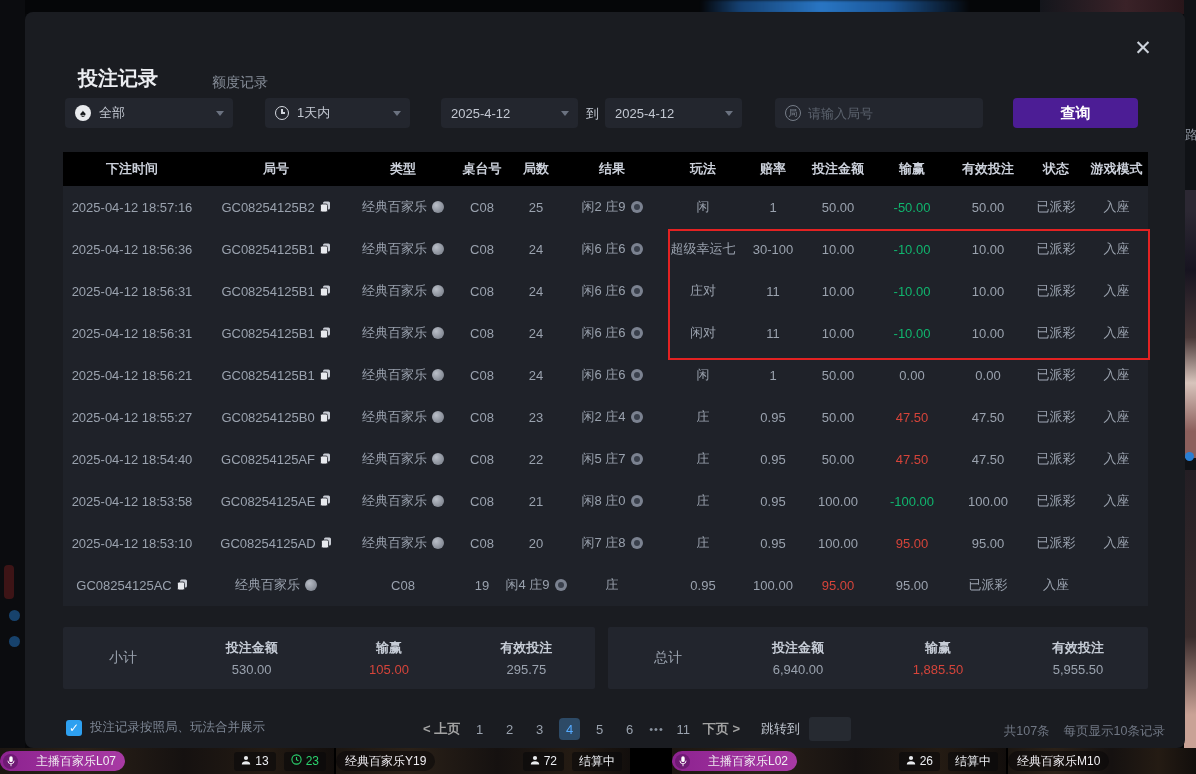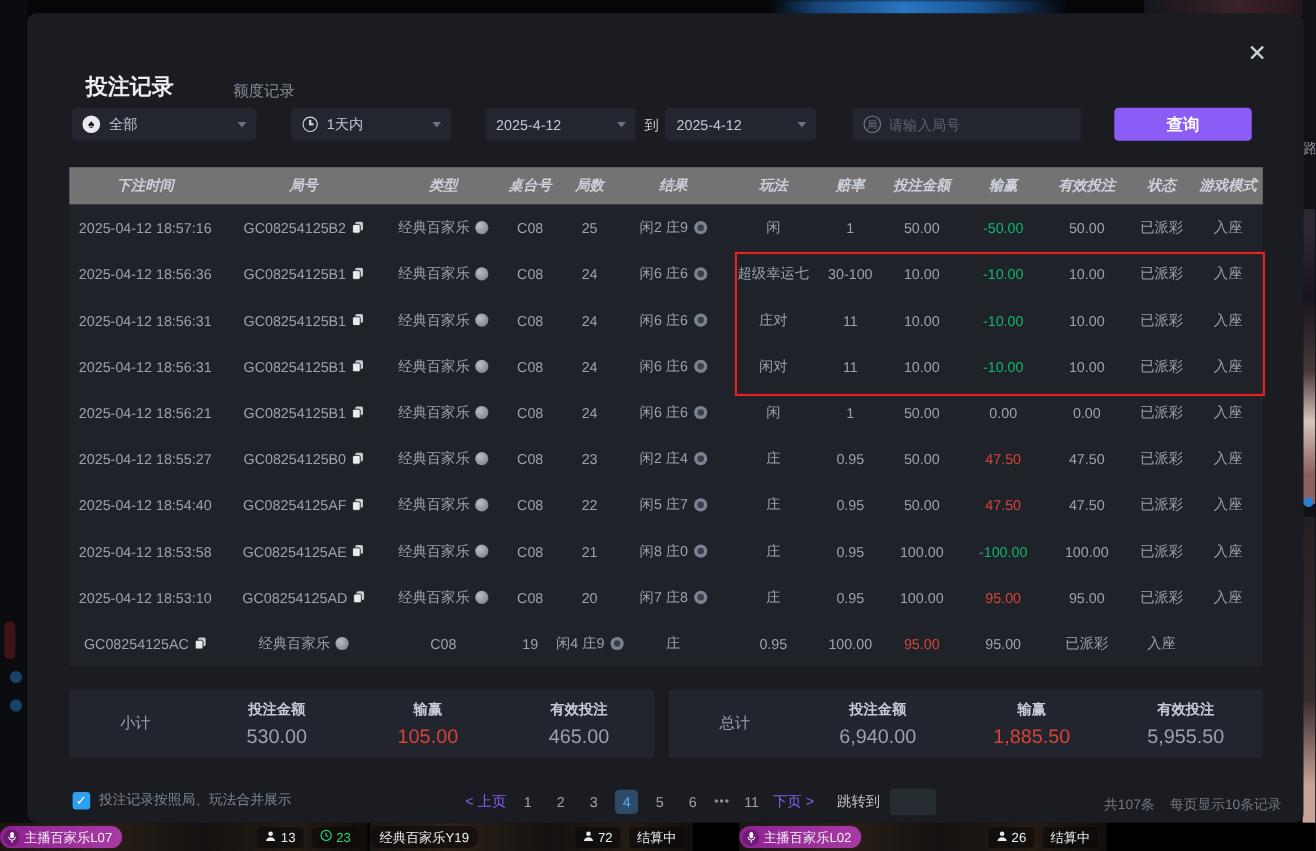--- a/index.html
+++ b/index.html
@@ -25,21 +25,21 @@
   .bg-right .thumb1 { position:absolute; left:0; top:190px; width:12px; height:268px;
     background:linear-gradient(180deg,#2c2833 8%,#171420 30%,#4a3838 55%,#d8c4bc 72%,#8c5f5c 90%); }
   .bg-right .chip { position:absolute; left:1px; top:452px; width:9px; height:9px; border-radius:50%; background:#2a7fd4; }
   .bg-right .thumb2 { position:absolute; left:0; top:470px; width:12px; height:278px;
     background:linear-gradient(180deg,#241e24,#3a2c2c 60%,#c9a296 88%); }
   
   .streams { position:absolute; left:0; top:748px; width:1196px; height:26px; background:#000; }
   .stream { position:absolute; top:0; height:26px; display:flex; align-items:center; justify-content:space-between;
     padding:0 8px 0 0; overflow:hidden;
     background:linear-gradient(90deg,#1c1611,#2b2118 25%,#151110 55%,#241b13 80%,#120e0c); }
-  .s-name { display:flex; align-items:center; gap:4px; color:#f0eef2; font-size:12px; line-height:20px;
+  .s-name { display:flex; align-items:center; gap:18px; color:#f0eef2; font-size:12px; line-height:20px;
     background:rgba(10,8,10,.55); padding:0 9px; height:20px; border-radius:10px; white-space:nowrap; }
   .s-name.host { background:linear-gradient(90deg,#8d2390,#a83aa4); padding-left:3px; }
   .mic-badge { width:15px; height:15px; border-radius:50%; background:#6f1a74; display:flex; align-items:center; justify-content:center; }
   .s-cluster { display:flex; align-items:center; gap:8px; }
   .s-pill { display:flex; align-items:center; gap:4px; height:19px; padding:0 7px; border-radius:3px;
     background:rgba(8,8,10,.6); color:#eceef2; font-size:12px; white-space:nowrap; }
   .s-pill.timer { color:#2bd36e; }
   
   .modal { position:absolute; left:25px; top:12px; width:1160px; height:736px;
     background:#1a1c21; border-radius:8px; }
@@ -64,55 +64,55 @@
   .chip-icon { width:16px; height:16px; border-radius:50%; background:#e9ebee; color:#14161a;
     font-size:11px; line-height:16px; text-align:center; }
   .clock-icon { width:14px; height:14px; border-radius:50%; border:1.5px solid #d3d7de; position:relative; }
   .clock-icon::before { content:""; position:absolute; left:5px; top:2px; width:1.5px; height:4px; background:#d3d7de; }
   .clock-icon::after { content:""; position:absolute; left:5px; top:5px; width:4px; height:1.5px; background:#d3d7de; }
   .round-field { left:750px; width:208px; gap:7px; padding-right:10px; }
   .round-field input { background:transparent; border:none; outline:none; color:#c3c8d2; font-size:13px; width:150px; }
   .round-field input::placeholder { color:#5c636e; }
   .ju-icon { width:16px; height:16px; border-radius:50%; border:1px solid #767d88; color:#767d88;
     font-size:9px; line-height:15px; text-align:center; flex:none; }
-  .query-btn { position:absolute; left:988px; top:86px; width:125px; height:30px; background:#8b5cf6;
+  .query-btn { position:absolute; left:988px; top:86px; width:125px; height:30px; background:#4c1d95;
     border:none; border-radius:4px; color:#fff; font-size:15px; font-weight:bold; cursor:pointer;
     font-family:inherit; }
   
   .btable { position:absolute; left:38px; top:140px; width:1085px; }
   .thead, .trow { display:grid; grid-template-columns:138px 150px 104px 54px 54px 98px 84px 56px 74px 74px 78px 58px 1fr; }
-  .thead { height:34px; background:#737373;font-style:italic; }
+  .thead { height:34px; background:#000000; }
   .thead .hc { display:flex; align-items:center; justify-content:center; color:#ccd1db; font-size:13px; font-weight:bold; }
   .tbody { background:#1f2229; }
   .trow { height:42px; }
   .c { display:flex; align-items:center; justify-content:center; gap:5px; color:#9aa2ae; font-size:13px; white-space:nowrap; }
   .wl-green { color:#10b56e; }
   .wl-red { color:#d5443a; }
   .wl-plain { color:#9aa2ae; }
   .type-dot { width:12px; height:12px; border-radius:50%; background:radial-gradient(circle at 35% 35%, #b9bec7, #6f7580); flex:none; }
   .info-dot { width:12px; height:12px; border-radius:50%; background:#7b8290; position:relative; flex:none; }
   .info-dot::after { content:""; position:absolute; left:3px; top:3px; width:6px; height:6px; border-radius:50%; background:#3a404c; }
   .annotation-box { position:absolute; left:643px; top:217px; width:482px; height:131px;
     border:2px solid #e32222; pointer-events:none; }
   
   .sum-panel { position:absolute; top:615px; height:62px; background:#22252d; display:flex; align-items:center; border-radius:2px; }
   .sum-subtotal { left:38px; width:532px; }
   .sum-total { left:583px; width:540px; }
   .sum-label { width:120px; text-align:center; color:#9aa2ae; font-size:14px; }
   .sum-group { flex:1; text-align:center; }
   .sum-group .k { color:#c6ccd6; font-size:13px; font-weight:bold; }
-  .sum-group .v { color:#9aa2ae; font-size:18px; margin-top:5px; }
+  .sum-group .v { color:#9aa2ae; font-size:13px; margin-top:5px; }
   .sum-group .v.red { color:#d5443a; }
   
   .merge-box { position:absolute; left:41px; top:707px; display:flex; align-items:center; gap:8px; }
   .checkbox { width:16px; height:16px; border-radius:3px; background:#2ea0f0; color:#fff; font-size:12px;
     display:flex; align-items:center; justify-content:center; cursor:pointer; }
   .merge-label { color:#7e8795; font-size:12.5px; }
   .pagination { position:absolute; left:398px; top:705px; display:flex; align-items:center; gap:9px; }
-  .pg-link { color:#8b5cf6; font-size:13px; cursor:pointer; white-space:nowrap; }
+  .pg-link { color:#a3a3a3; font-size:13px; cursor:pointer; white-space:nowrap;font-weight:bold; }
   .page { min-width:21px; height:22px; display:flex; align-items:center; justify-content:center;
     color:#9aa2ae; font-size:13px; cursor:pointer; border-radius:4px; padding:0 2px; }
   .page.active { background:#2d4a66; color:#55aaff; }
   .pg-ellipsis { color:#8a93a0; font-size:11px; letter-spacing:1px; }
   .jump-label { color:#c0c6d0; font-size:13px; margin-left:12px;text-align:right; }
   .jump-input { width:42px; height:24px; background:#262a31; border:none; border-radius:3px; outline:none;
     color:#c3c8d2; font-size:13px; text-align:center; }
   .records-info { position:absolute; right:20px; top:711px; color:#707784; font-size:12.5px; display:flex; gap:14px; }
 </style>
 </head>
@@ -192,20 +192,26 @@
       <span class="s-cluster">
         <span class="s-pill">
           <span><svg width="10" height="10" viewBox="0 0 10 10">
               <circle cx="5" cy="3" r="2.1" fill="#e9ebee"></circle>
               <path d="M0.8 9.6a4.2 3.4 0 0 1 8.4 0z" fill="#e9ebee"></path>
             </svg></span>
           <span>26</span>
         </span>
         <span class="s-pill">结算中</span>
       </span>
+    </div>
+    <div class="stream" style="left: 1008px; width: 188px;">
+      <span class="s-name">
+        <span>经典百家乐M10</span>
+      </span>
+      <span class="s-cluster"></span>
     </div>
   </div>
 
 <div class="modal">
   <div class="tab-row">
     <div class="tab active">
       <div class="t-label">投注记录</div>
       <div class="underline"></div>
     </div>
     <div class="tab">
@@ -544,21 +550,21 @@
     <div class="sum-group">
       <div class="k">投注金额</div>
       <div class="v">530.00</div>
     </div>
     <div class="sum-group">
       <div class="k">输赢</div>
       <div class="v red">105.00</div>
     </div>
     <div class="sum-group">
       <div class="k">有效投注</div>
-      <div class="v">465.00</div>
+      <div class="v">295.75</div>
     </div>
   </div>
   <div class="sum-panel sum-total">
     <div class="sum-label">总计</div>
     <div class="sum-group">
       <div class="k">投注金额</div>
       <div class="v">6,940.00</div>
     </div>
     <div class="sum-group">
       <div class="k">输赢</div>

